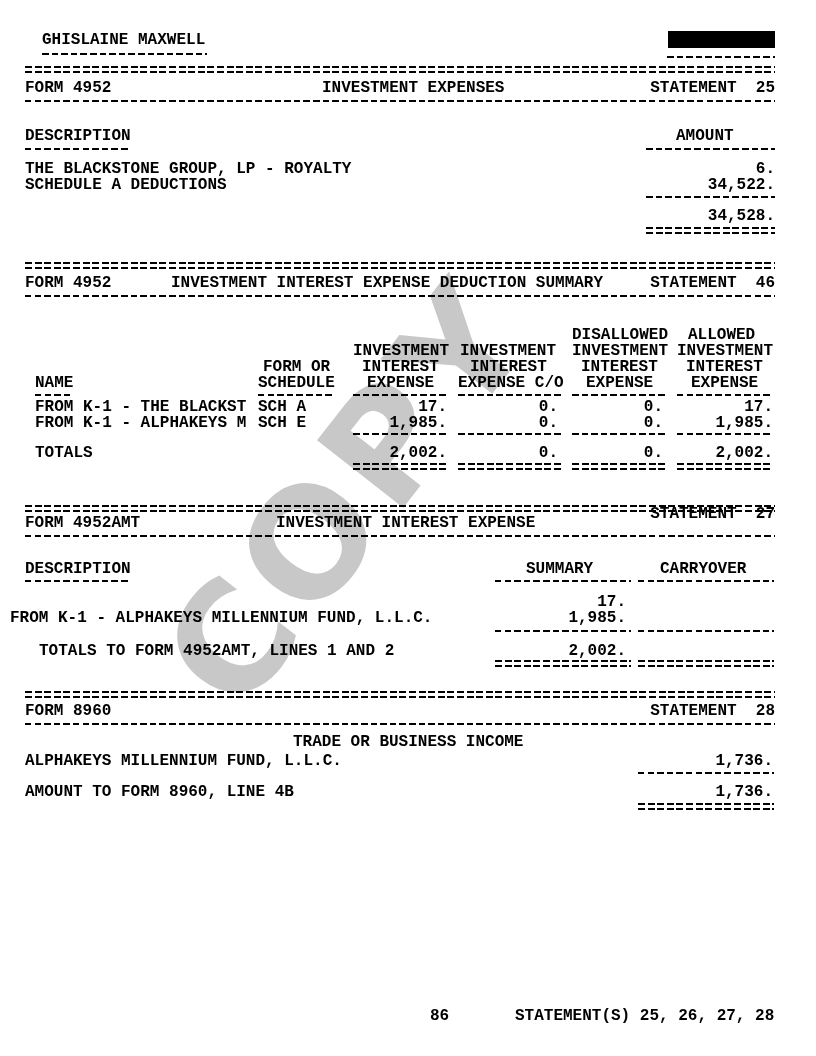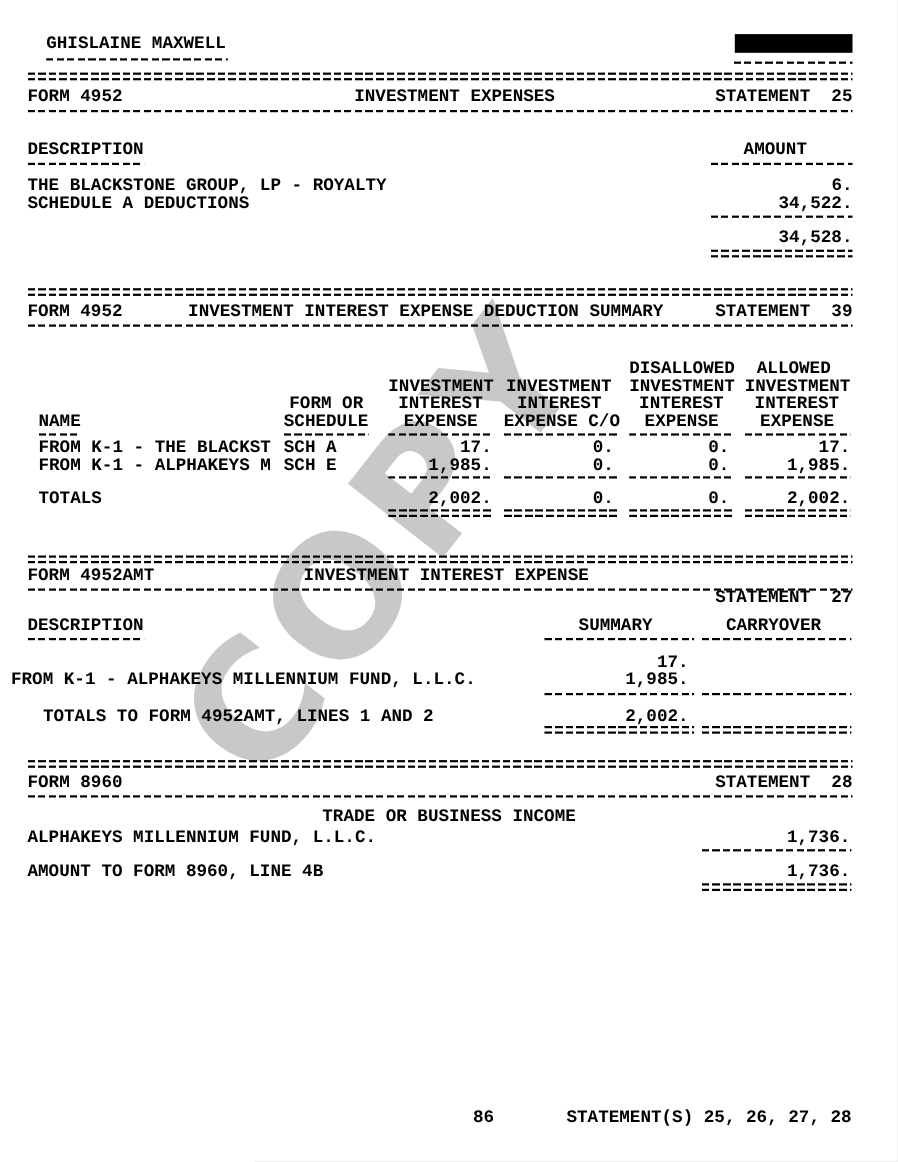--- a/index.html
+++ b/index.html
@@ -74,21 +74,21 @@
   <div class="t" style="left:25px;top:177px">SCHEDULE A DEDUCTIONS</div>
   <div class="t r" style="right:41px;top:177px">34,522.</div>
 
   <div class="rl" style="left:646px;top:196px;width:129px"></div>
   <div class="t r" style="right:41px;top:208px">34,528.</div>
   <div class="rd" style="left:646px;top:227px;width:129px"></div>
 
   <div class="rd" style="left:25px;top:262px;width:750px"></div>
   <div class="t" style="left:25px;top:275px">FORM 4952</div>
   <div class="t" style="left:171px;top:275px">INVESTMENT INTEREST EXPENSE DEDUCTION SUMMARY</div>
-  <div class="t r" style="right:41px;top:275px">STATEMENT  39</div>
+  <div class="t r" style="right:41px;top:275px">STATEMENT  46</div>
   <div class="rl" style="left:25px;top:295px;width:750px"></div>
 
   <div class="t" style="left:572px;top:327px">DISALLOWED</div>
   <div class="t" style="left:688px;top:327px">ALLOWED</div>
 
   <div class="t" style="left:353px;top:343px">INVESTMENT</div>
   <div class="t" style="left:460px;top:343px">INVESTMENT</div>
   <div class="t" style="left:572px;top:343px">INVESTMENT</div>
   <div class="t" style="left:677px;top:343px">INVESTMENT</div>
 
@@ -138,21 +138,21 @@
   <div class="t r" style="right:43px;top:445px">2,002.</div>
 
   <div class="rd" style="left:353px;top:463px;width:94px"></div>
   <div class="rd" style="left:458px;top:463px;width:105px"></div>
   <div class="rd" style="left:572px;top:463px;width:96px"></div>
   <div class="rd" style="left:677px;top:463px;width:96px"></div>
 
   <div class="rd" style="left:25px;top:505px;width:750px"></div>
   <div class="t" style="left:25px;top:515px">FORM 4952AMT</div>
   <div class="t" style="left:276px;top:515px">INVESTMENT INTEREST EXPENSE</div>
-  <div class="t r" style="right:41px;top:535px">STATEMENT  27</div>
+  <div class="t r" style="right:41px;top:506px">STATEMENT  27</div>
   <div class="rl" style="left:25px;top:535px;width:750px"></div>
 
   <div class="t" style="left:25px;top:561px">DESCRIPTION</div>
   <div class="t" style="left:526px;top:561px">SUMMARY</div>
   <div class="t" style="left:660px;top:561px">CARRYOVER</div>
   <div class="rl" style="left:25px;top:580px;width:106px"></div>
   <div class="rl" style="left:495px;top:580px;width:136px"></div>
   <div class="rl" style="left:638px;top:580px;width:136px"></div>
 
   <div class="t r" style="right:190px;top:594px">17.</div>

